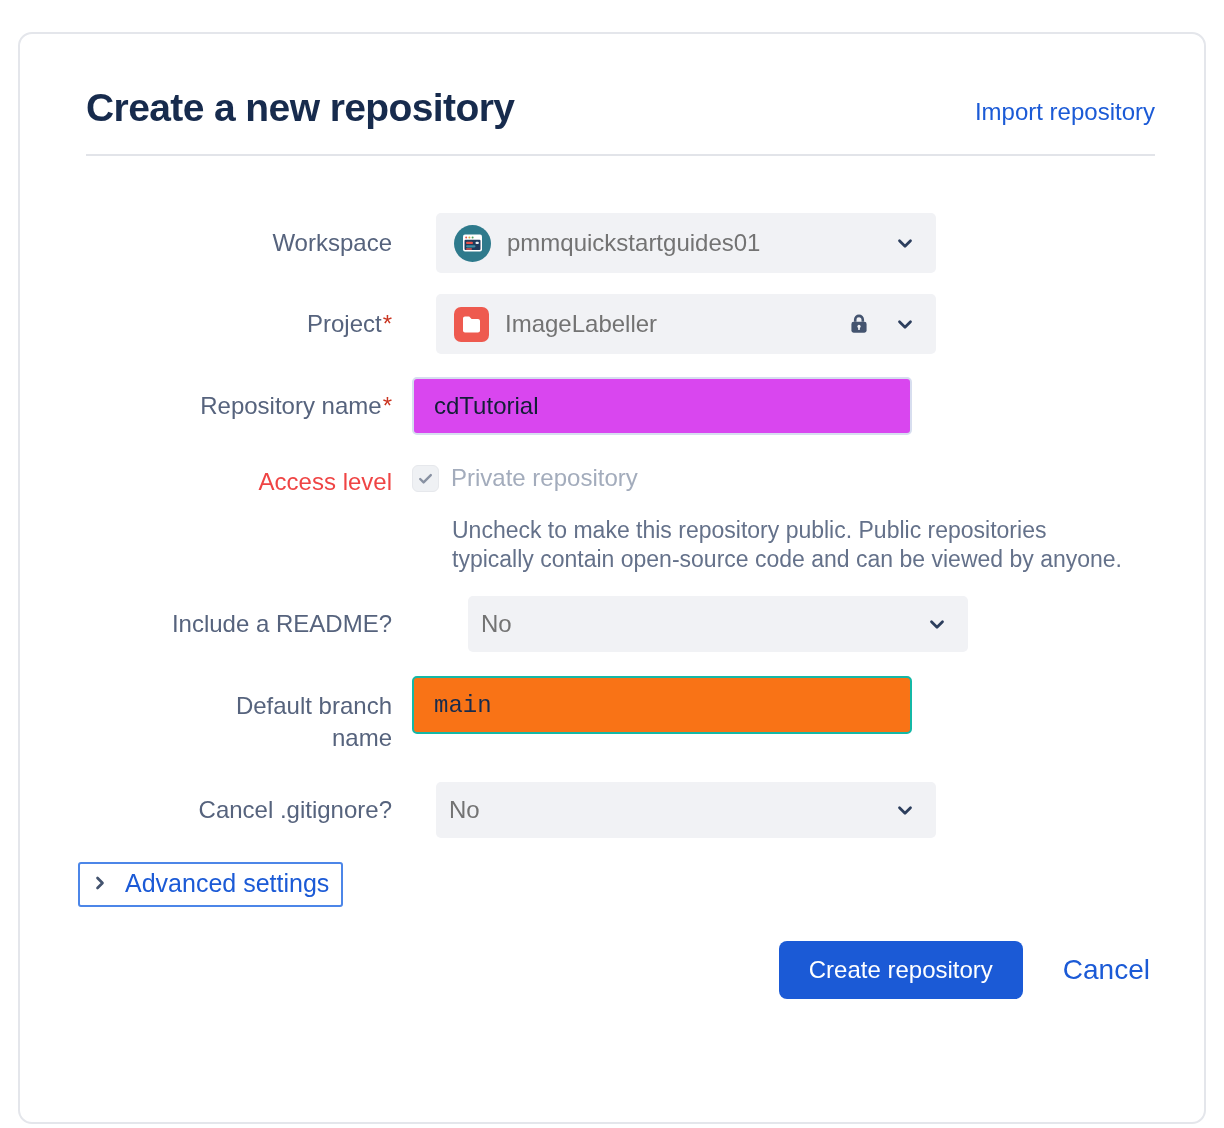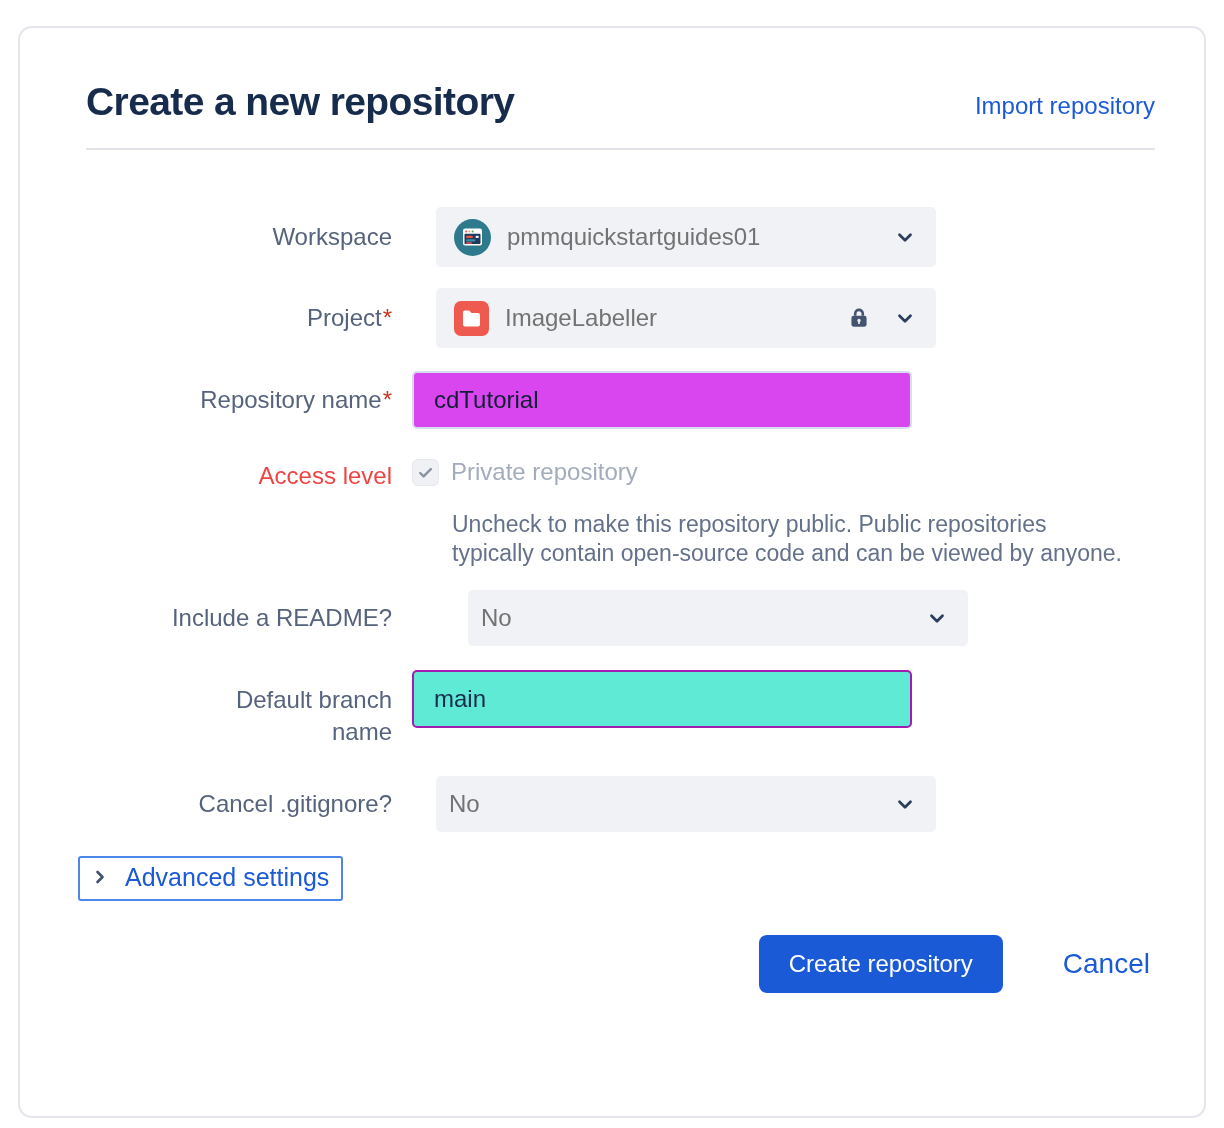--- a/index.html
+++ b/index.html
@@ -1,19 +1,19 @@
 <!DOCTYPE html>
 <html><head>
 <meta charset="utf-8">
 <style>
   * { margin:0; padding:0; box-sizing:border-box; }
   html,body { width:1224px; height:1128px; background:#ffffff;
     font-family:"Liberation Sans","DejaVu Sans",sans-serif; }
   .card {
-    position:absolute; left:18px; top:26px; width:1188px; height:1092px;
+    position:absolute; left:18px; top:32px; width:1188px; height:1092px;
     background:#ffffff; border:2px solid #E4E6EB; border-radius:14px;
   }
   .content { padding:52px 49px 0 66px; }
 
   
   .header-row { display:flex; justify-content:space-between; align-items:flex-end; }
   h1.title { font-size:39px; font-weight:700; color:#172B4D; letter-spacing:-0.6px; }
   .import-link { font-size:24px; color:#1B5AD6; text-decoration:none; cursor:pointer; margin-bottom:4px; }
   .divider { height:2px; background:#E2E4E9; margin-top:24px; margin-bottom:57px; }
 
@@ -36,21 +36,21 @@
   .spacer { flex:1; }
   .chev { flex:none; display:flex; align-items:center; }
   .lock { flex:none; display:flex; align-items:center; margin-right:22px; }
 
   
   .text-input {
     width:500px; height:58px; border-radius:5px; font-size:24px; color:#121E36;
     padding:0 20px; font-family:inherit;
   }
   .repo-input { background:#d946ef; border:2px solid #D7DEEF; }
-  .branch-input { background:#5eead4; border:2px solid #a21caf; color:#172B4D; }
+  .branch-input { background:#f97316; border:2px solid #14b8a6; color:#172B4D;font-family:Liberation Mono, monospace; }
 
   
   .row-workspace { margin-bottom:21px; }
   .row-project   { margin-bottom:23px; }
   .row-reponame  { margin-bottom:29px; }
   .row-access    { align-items:flex-start; margin-bottom:22px; }
   .row-readme    { margin-bottom:24px;gap:32px; }
   .row-branch    { align-items:flex-start; margin-bottom:27px; }
   .row-branch .label-col { padding-top:14px; }
   .row-branch .branch-label { display:inline-block; max-width:212px; }
@@ -70,21 +70,21 @@
 
   
   .advanced-btn {
     display:inline-flex; align-items:center; gap:15px;
     margin-left:-8px; margin-top:12px; padding:5px 12px 7px 10px;
     background:transparent; border:2px solid #4C86E8; border-radius:3px; cursor:pointer;
   }
   .advanced-label { font-size:25px; color:#1B5AD6; }
 
   
-  .footer { display:flex; justify-content:flex-end; align-items:center; gap:60px; margin-top:34px; padding-right:5px; }
+  .footer { display:flex; justify-content:flex-end; align-items:center; gap:40px; margin-top:34px; padding-right:5px; }
   .create-btn {
     height:58px; padding:0 30px; background:#1B5AD6; color:#ffffff; border:none;
     border-radius:8px; font-size:24px; font-family:inherit; cursor:pointer;
   }
   .cancel-link { font-size:28px; color:#1B5AD6; text-decoration:none; cursor:pointer; }
 
   .icon { display:inline-flex; }
 </style>
 </head>
 <body>

